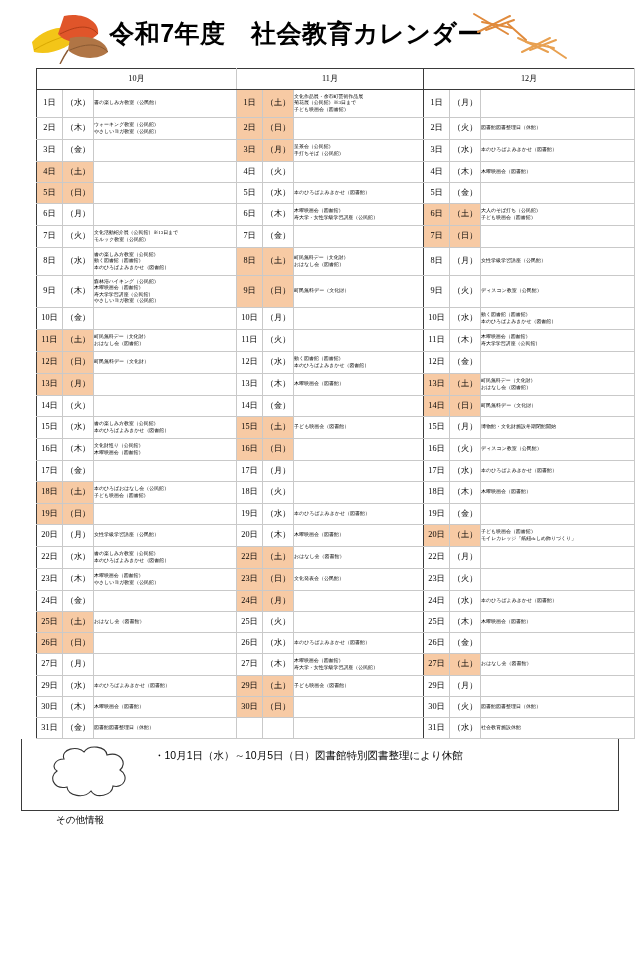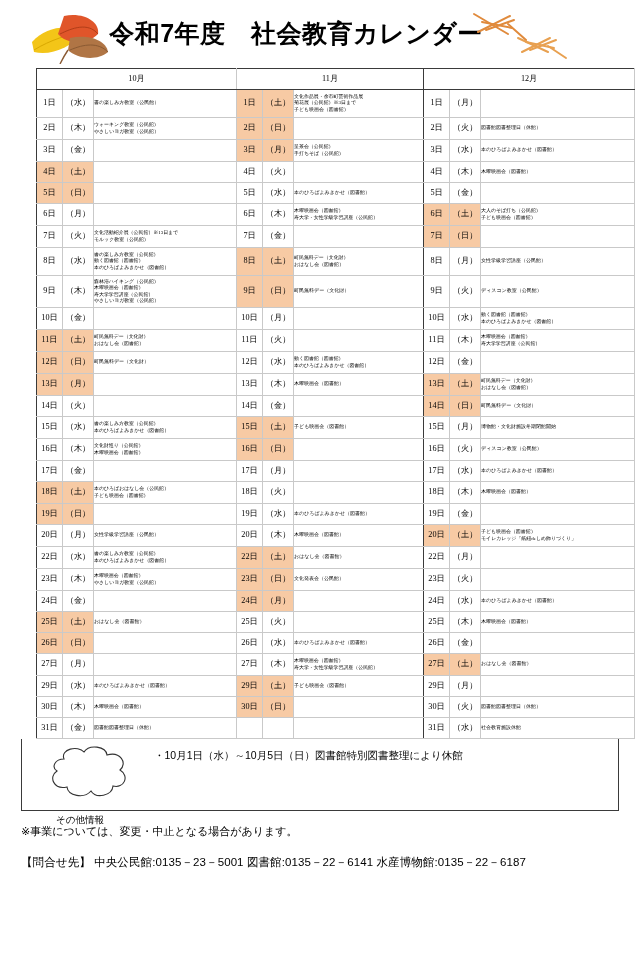--- a/index.html
+++ b/index.html
@@ -686,18 +686,14 @@
       <svg viewBox="0 0 96 58" width="96" height="58" aria-hidden="true">
         <path d="M20 16 C16 6 34 2 40 9 C45 1 62 3 63 12 C76 8 84 20 76 27
                  C86 33 80 46 69 43 C68 53 52 56 47 48 C40 56 24 53 23 44
                  C10 47 4 34 13 28 C7 24 11 16 20 16 Z" fill="#ffffff" stroke="#333333" stroke-width="1.1"></path>
       </svg>
     </div>
     <div class="cloud-label">その他情報</div>
     <div class="note-line">・10月1日（水）～10月5日（日）図書館特別図書整理により休館</div>
   </div>
 
-  <div class="footer">
-    <div class="foot-caution">※事業については、変更・中止となる場合があります。</div>
-    <div class="foot-contact">【問合せ先】 中央公民館:0135－23－5001  図書館:0135－22－6141  水産博物館:0135－22－6187</div>
-  </div>
 
 </div>
 
 </body></html>

